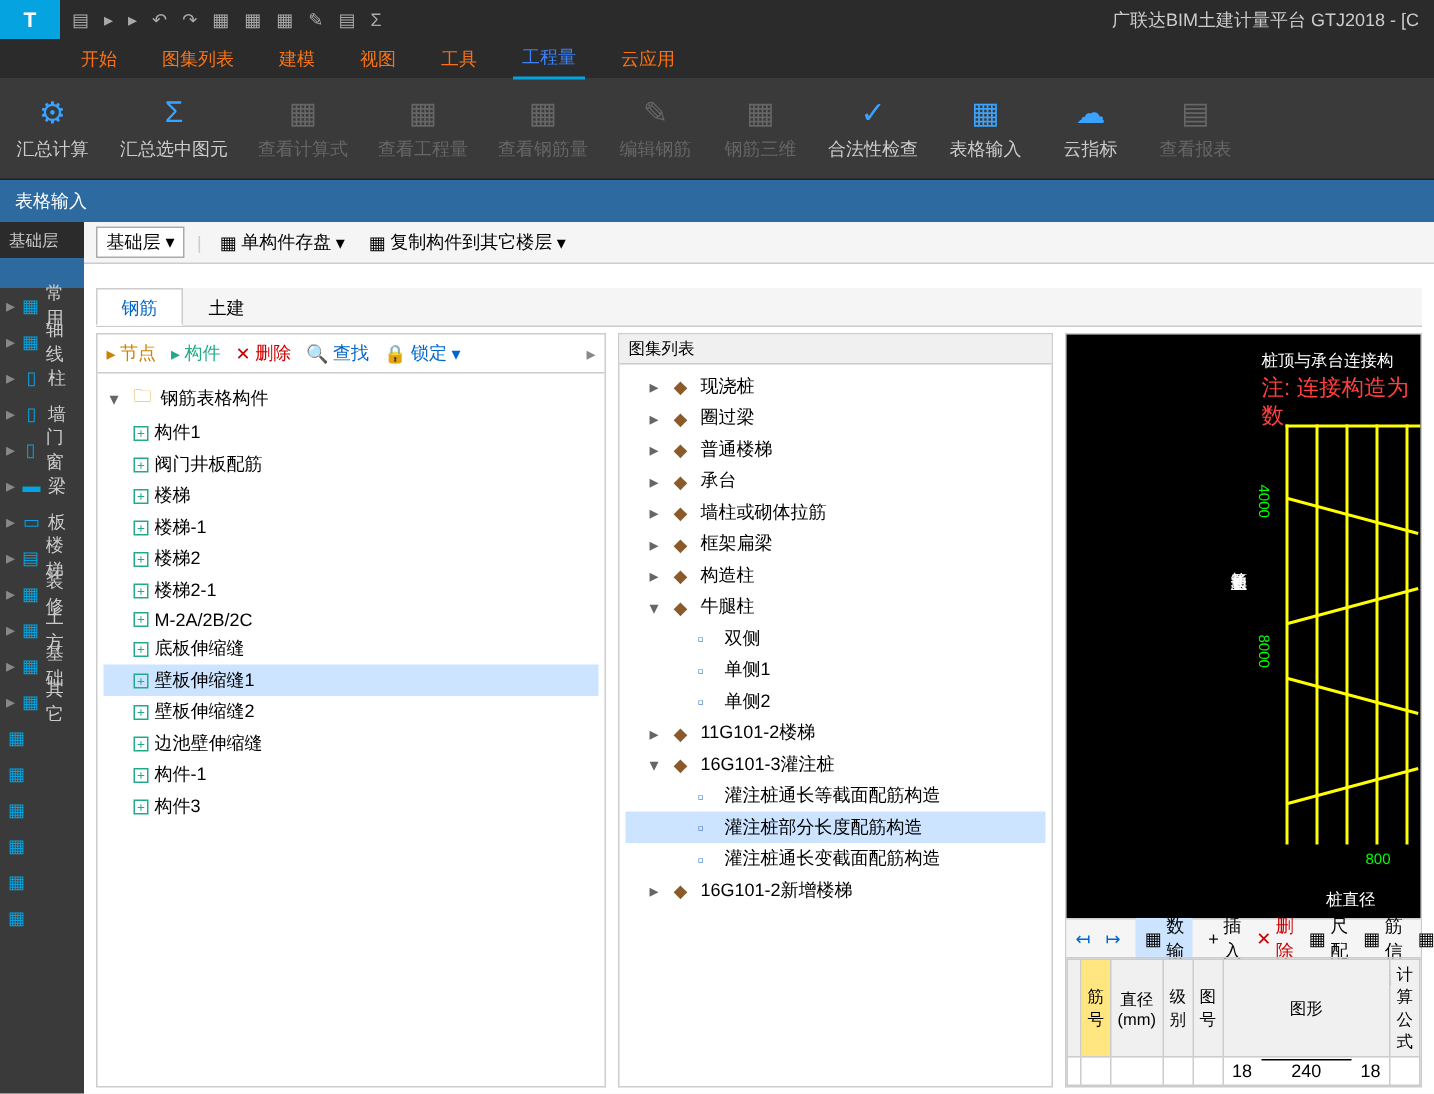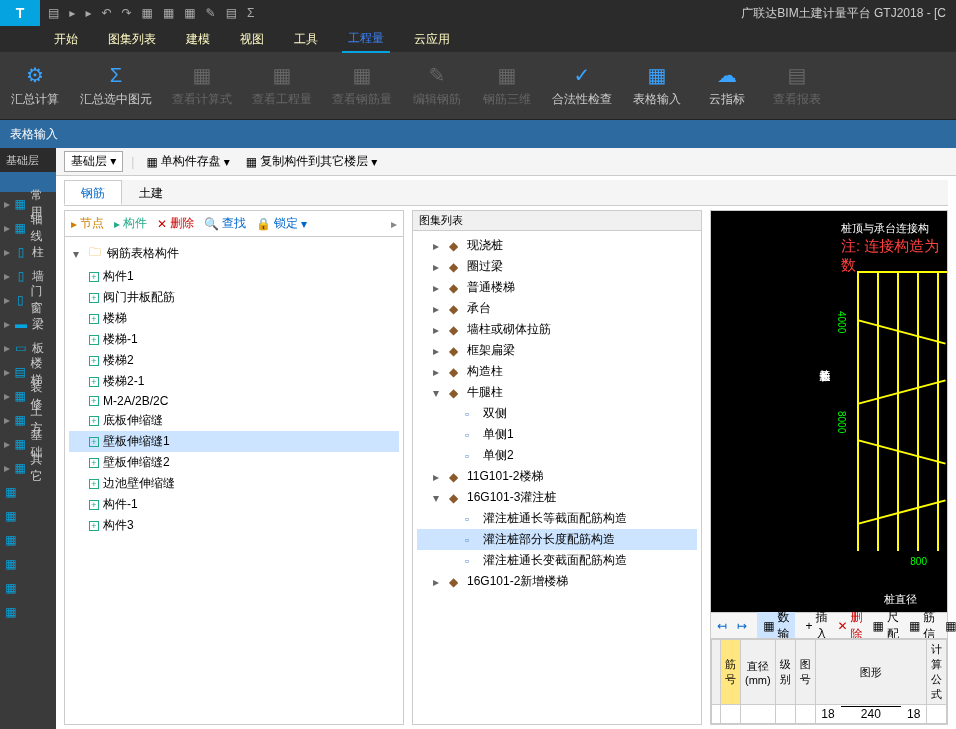--- a/index.html
+++ b/index.html
@@ -7,21 +7,21 @@
 
 
 .titlebar { height: 26px; background: #2b2b2b; display: flex; align-items: center; color: #ccc; }
 .titlebar .logo { width: 40px; height: 26px; background: #05a4e0; display: flex; align-items: center; justify-content: center; color: #fff; font-weight: bold; font-size: 14px; }
 .titlebar .qat { display: flex; gap: 10px; padding: 0 8px; align-items: center; }
 .titlebar .qat span { color: #aaa; cursor: pointer; }
 .titlebar .apptitle { margin-left: auto; padding-right: 10px; color: #ccc; }
 
 
 .menubar { height: 26px; background: #2b2b2b; display: flex; align-items: center; padding-left: 48px; gap: 18px; }
-.menubar .mitem { color: #fef9c3; cursor: pointer; padding: 4px 6px; }
+.menubar .mitem { color: #f97316; cursor: pointer; padding: 4px 6px; }
 .menubar .mitem.active { color: #3b82f6; border-bottom: 2px solid #05a4e0; }
 
 
 .ribbon { height: 68px; background: #3a3a3a; display: flex; align-items: center; padding: 0 10px; gap: 20px; border-bottom: 1px solid #222; }
 .ribbon .rbtn { display: flex; flex-direction: column; align-items: center; gap: 4px; color: #ccc; cursor: pointer; min-width: 50px; }
 .ribbon .rbtn.disabled { color: #666; }
 .ribbon .rbtn .ricon { font-size: 20px; height: 24px; display: flex; align-items: center; }
 .ribbon .rbtn.accent .ricon { color: #3aa3ff; }
 
 
@@ -36,21 +36,21 @@
 
 .main { position: absolute; left: 56px; top: 148px; right: 0; bottom: 0; background: #fff; display: flex; flex-direction: column; }
 
 
 .toolbar { height: 28px; border-bottom: 1px solid #ccc; display: flex; align-items: center; padding: 0 8px; gap: 8px; background: #f5f5f5; }
 .toolbar .tbtn { display: flex; align-items: center; gap: 3px; cursor: pointer; padding: 2px 4px; }
 .toolbar .tsel { border: 1px solid #aaa; padding: 1px 6px; background: #fff; }
 .toolbar .sep { color: #ccc; }
 
 
-.tabs { height: 26px; display: flex; border-bottom: 1px solid #ccc; background: #f5f5f5; margin: 4px 8px 0 8px; }
+.tabs { height: 26px; display: flex; border-bottom: 1px solid #ccc; background: #f5f5f5; margin: 16px 8px 0 8px; }
 .tabs .tab { padding: 4px 16px; cursor: pointer; border: 1px solid transparent; }
 .tabs .tab.active { background: #fff; border: 1px solid #ccc; border-bottom-color: #fff; color: #0066cc; }
 
 
 .content { flex: 1; display: flex; gap: 8px; padding: 4px 8px; overflow: hidden; }
 .panel { border: 1px solid #ccc; background: #fff; display: flex; flex-direction: column; }
 .panel-hdr { background: #f0f0f0; padding: 2px 6px; border-bottom: 1px solid #ccc; font-size: 11px; }
 
 
 .leftpanel { width: 340px; }

